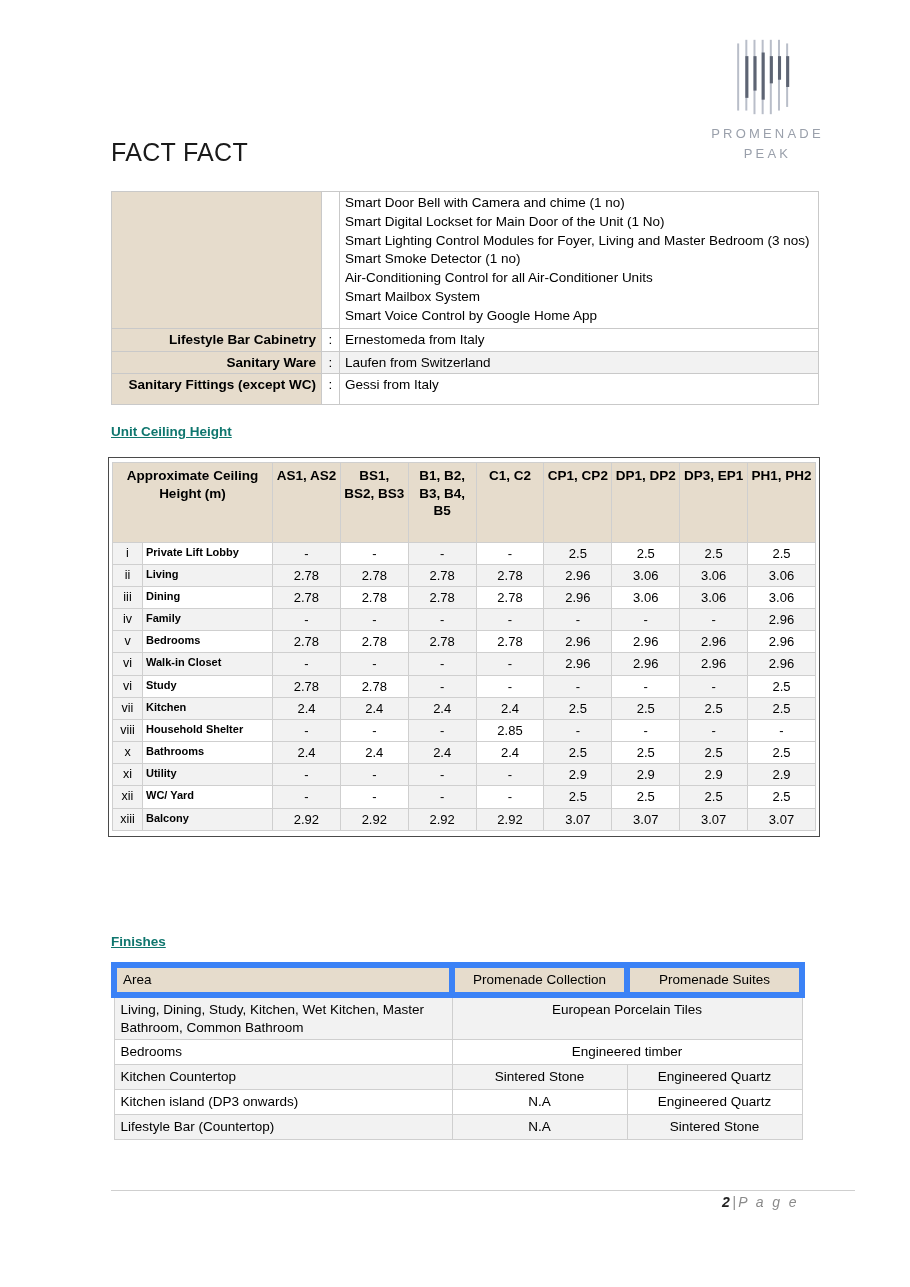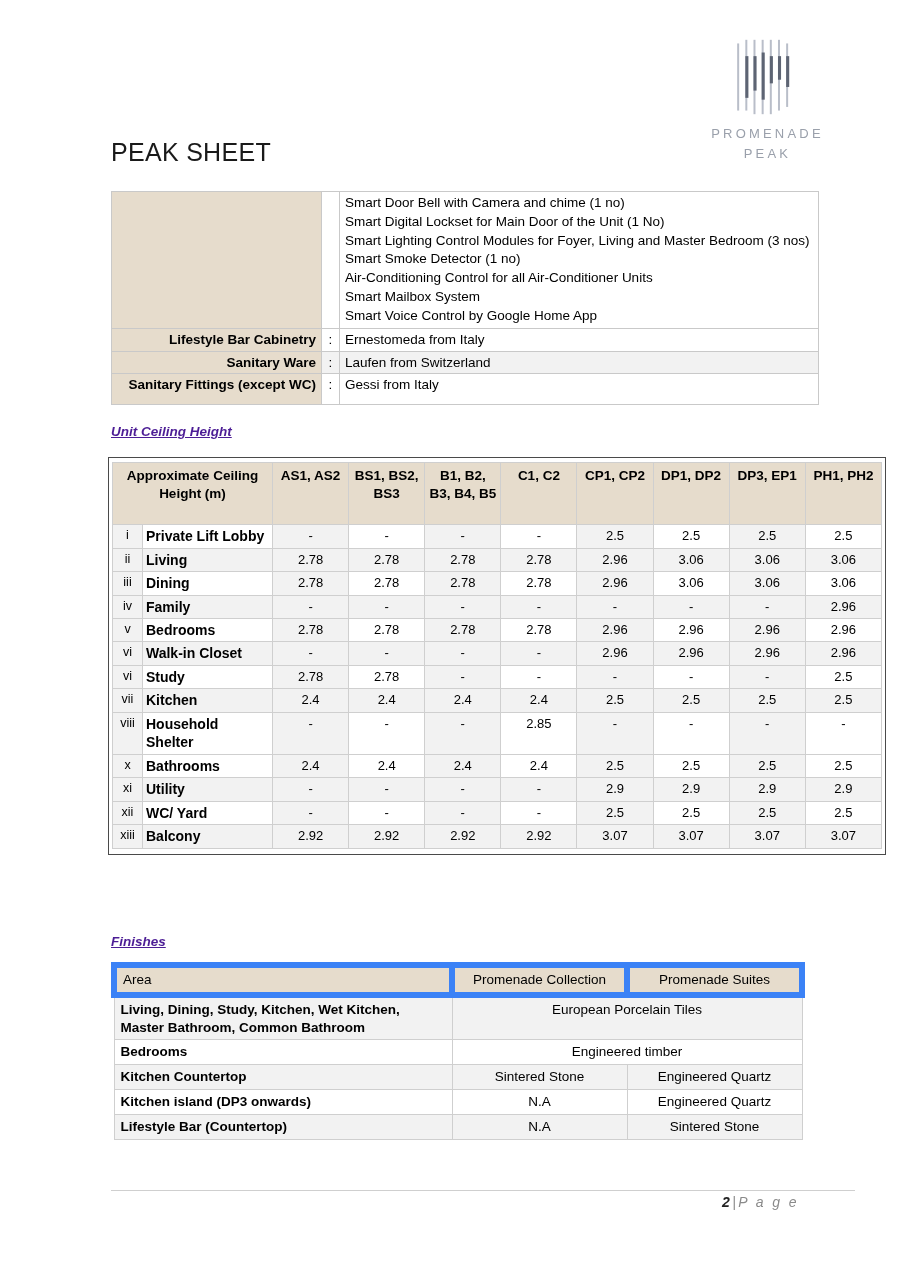--- a/index.html
+++ b/index.html
@@ -106,32 +106,31 @@
     padding: 0 0 1px 0;
   }
 
   
   .sect-head {
     position: absolute;
     left: 111px;
     font-size: 13.5px;
     font-weight: bold;
     text-decoration: underline;
-    color: #4c1d95;
-    font-style: italic;
+    color: #0f766e;
   }
   #head-ceiling { top: 424px; }
   #head-finishes { top: 934px; }
 
   
   .ceiling-frame {
     position: absolute;
     left: 108px;
     top: 457px;
-    width: 778px;
+    width: 712px;
     border: 1.5px solid #4a4a4a;
     background: #fff;
     padding: 4px 3px 5px 3px;
     box-sizing: border-box;
   }
   .t-ceil {
     width: 100%;
   }
   .t-ceil td {
     text-align: center;
@@ -153,21 +152,21 @@
   .t-ceil th.h-approx { text-align: center; }
   .t-ceil td.rn {
     width: 30px;
     text-align: center;
     font-size: 12.5px;
     font-weight: normal;
   }
   .t-ceil td.rl {
     text-align: left;
     font-weight: bold;
-    font-size: 14px;
+    font-size: 11px;
   }
   .t-ceil col.c-rn   { width: 30px; }
   .t-ceil col.c-rl   { width: 130px; }
   .t-ceil col.c-data { width: auto; }
   
   .t-ceil tr.band-full td { background: #f2f2f2; }
   .t-ceil tr.band-alt  td { background: #ffffff; }
   .t-ceil tr.band-alt  td.z { background: #f2f2f2; }
   .t-ceil tr.band-full td.rn,
   .t-ceil tr.band-alt  td.rn { background: #f2f2f2; }
@@ -189,21 +188,21 @@
   }
   .t-fin th.h-area { text-align: left; }
   .t-fin th.h-col  { text-align: center; }
   .t-fin td {
     font-size: 13.5px;
     padding: 3px 6px;
     vertical-align: top;
     border: 1px solid #cfcfcf;
   }
   .t-fin td.area {
-    font-weight: bold;
+    font-weight: normal;
     text-align: left;
   }
   .t-fin td.val {
     text-align: center;
   }
   .t-fin tr.gr td { background: #f2f2f2; }
   .t-fin tr.wh td { background: #ffffff; }
   .t-fin col.f-area { width: 338px; }
   .t-fin col.f-c1   { width: 175px; }
   .t-fin col.f-c2   { width: 175px; }
@@ -249,21 +248,21 @@
       <rect x="41" y="16" width="3.4" height="52" fill="#5d6473"></rect>
       <rect x="50" y="20" width="3.4" height="30" fill="#5d6473"></rect>
       <rect x="59" y="20" width="3.4" height="26" fill="#5d6473"></rect>
       <rect x="68" y="20" width="3.4" height="34" fill="#5d6473"></rect>
     </g>
   </svg>
   <div class="logo-word">PROMENADE</div>
   <div class="logo-word2">PEAK</div>
 </div>
 
-<div class="page-title">PEAK SHEET</div>
+<div class="page-title">FACT FACT</div>
 
 <table class="t-spec">
   <colgroup>
     <col style="width:210px">
       <col style="width:18px">
       <col>
   </colgroup>
   <tbody>
     <tr>
       <td class="c-label"></td>

